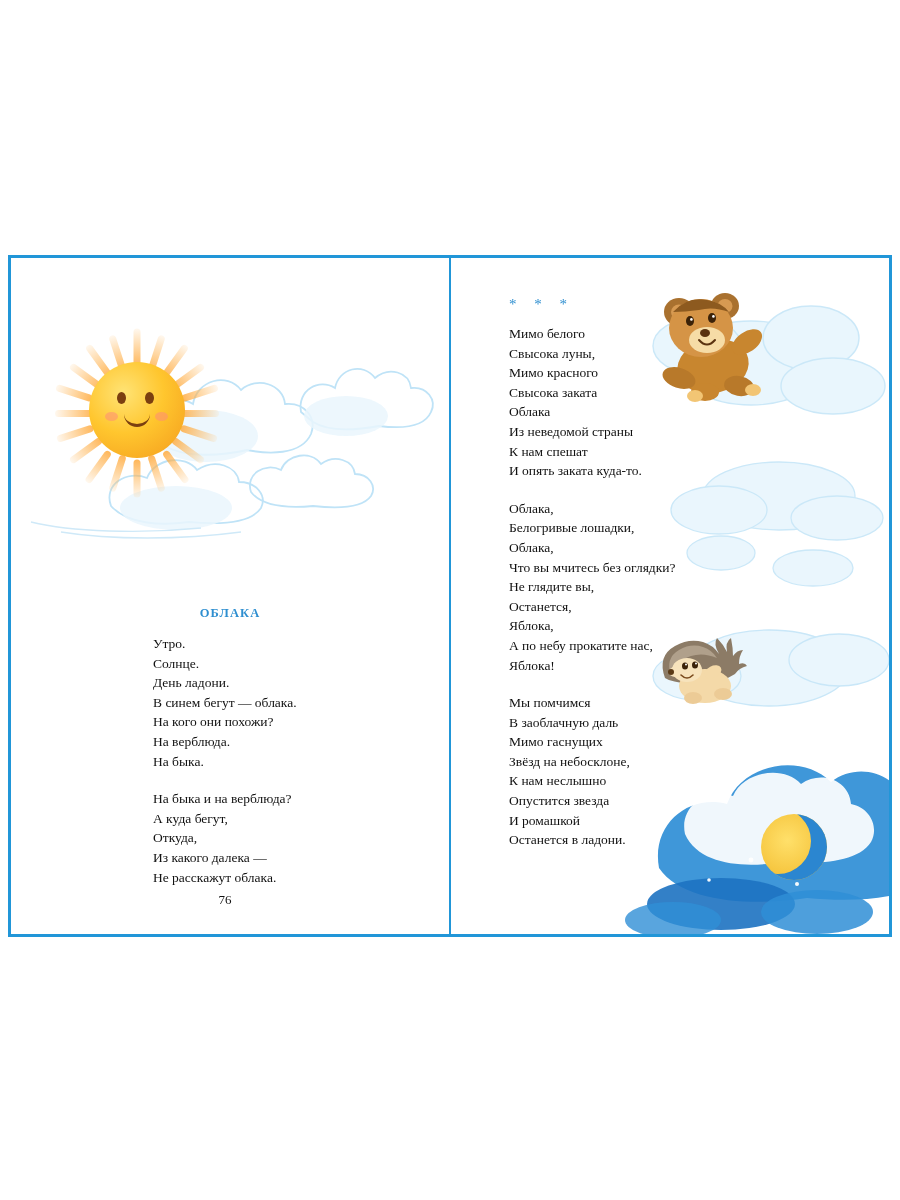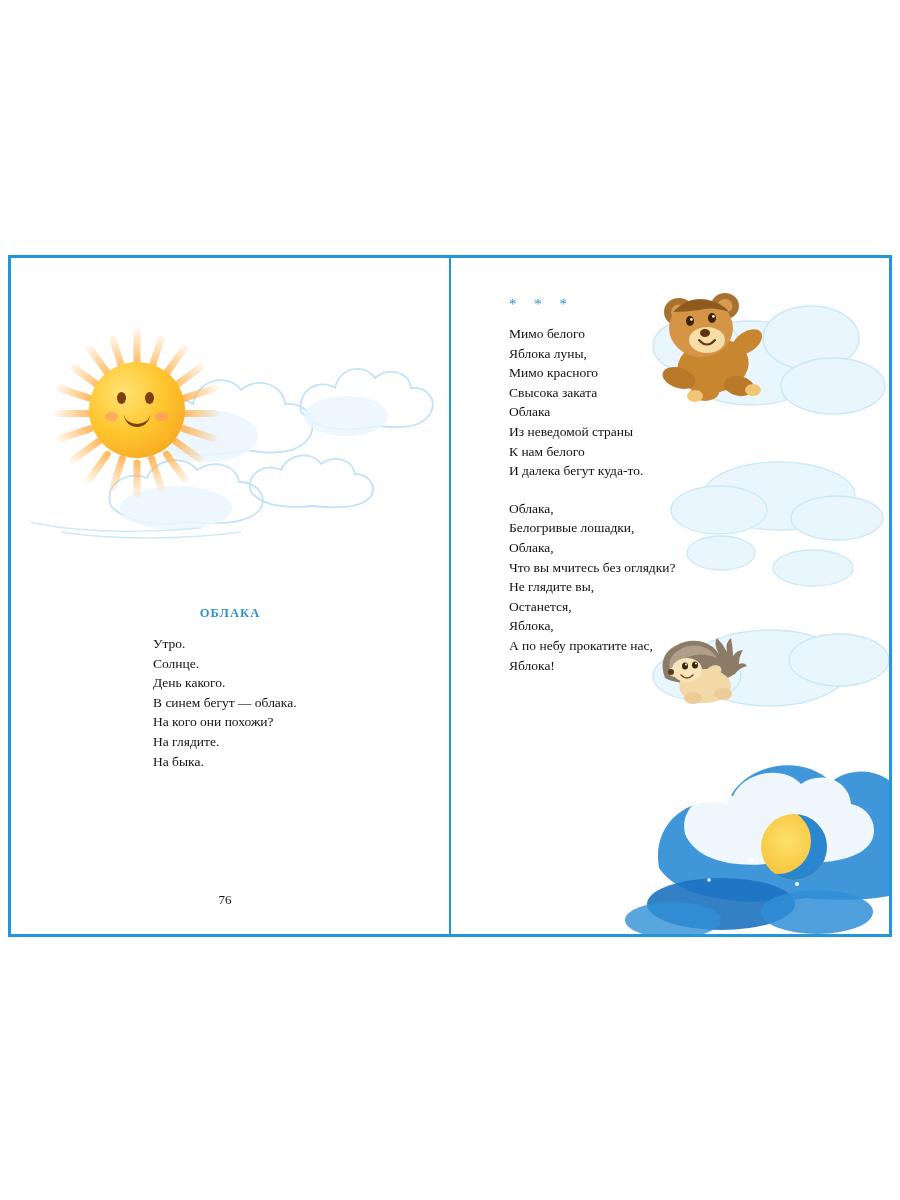--- a/index.html
+++ b/index.html
@@ -256,25 +256,32 @@
         <div class="sun-face-cheek" style="left:66px; top:50px;"></div>
         <div class="sun-mouth" style="left:35px; top:48px;"></div>
       </div>
 
       <div class="poem-title">ОБЛАКА</div>
 
       <div class="poem-body-left">
         <div class="stanza">
           <div class="line">Утро.</div>
           <div class="line">Солнце.</div>
-          <div class="line">День какого.</div>
+          <div class="line">День ладони.</div>
           <div class="line">В синем бегут — облака.</div>
           <div class="line">На кого они похожи?</div>
-          <div class="line">На глядите.</div>
+          <div class="line">На верблюда.</div>
           <div class="line">На быка.</div>
+        </div>
+        <div class="stanza">
+          <div class="line">На быка и на верблюда?</div>
+          <div class="line">А куда бегут,</div>
+          <div class="line">Откуда,</div>
+          <div class="line">Из какого далека —</div>
+          <div class="line">Не расскажут облака.</div>
         </div>
       </div>
 
       <div class="page-number">
         <span class="pn-inner">76</span>
       </div>
     </div>
 
     <div class="book-page page-right">
 
@@ -379,36 +386,46 @@
             <ellipse cx="42" cy="70" rx="9" ry="6" fill="#eccb96"></ellipse>
           </g>
         </svg>
       </div>
 
       <div class="asterisks" style="left:58px; top:38px;">* * *</div>
 
       <div class="poem-body-right">
         <div class="stanza">
           <div class="line">Мимо белого</div>
-          <div class="line">Яблока луны,</div>
+          <div class="line">Свысока луны,</div>
           <div class="line">Мимо красного</div>
           <div class="line">Свысока заката</div>
           <div class="line">Облака</div>
           <div class="line">Из неведомой страны</div>
-          <div class="line">К нам белого</div>
-          <div class="line">И далека бегут куда-то.</div>
+          <div class="line">К нам спешат</div>
+          <div class="line">И опять заката куда-то.</div>
         </div>
         <div class="stanza">
           <div class="line">Облака,</div>
           <div class="line">Белогривые лошадки,</div>
           <div class="line">Облака,</div>
           <div class="line">Что вы мчитесь без оглядки?</div>
           <div class="line">Не глядите вы,</div>
           <div class="line">Останется,</div>
           <div class="line">Яблока,</div>
           <div class="line">А по небу прокатите нас,</div>
           <div class="line">Яблока!</div>
         </div>
+        <div class="stanza">
+          <div class="line">Мы помчимся</div>
+          <div class="line">В заоблачную даль</div>
+          <div class="line">Мимо гаснущих</div>
+          <div class="line">Звёзд на небосклоне,</div>
+          <div class="line">К нам неслышно</div>
+          <div class="line">Опустится звезда</div>
+          <div class="line">И ромашкой</div>
+          <div class="line">Останется в ладони.</div>
+        </div>
       </div>
 
     </div>
   </div>
 </div>
 
 </body></html>

